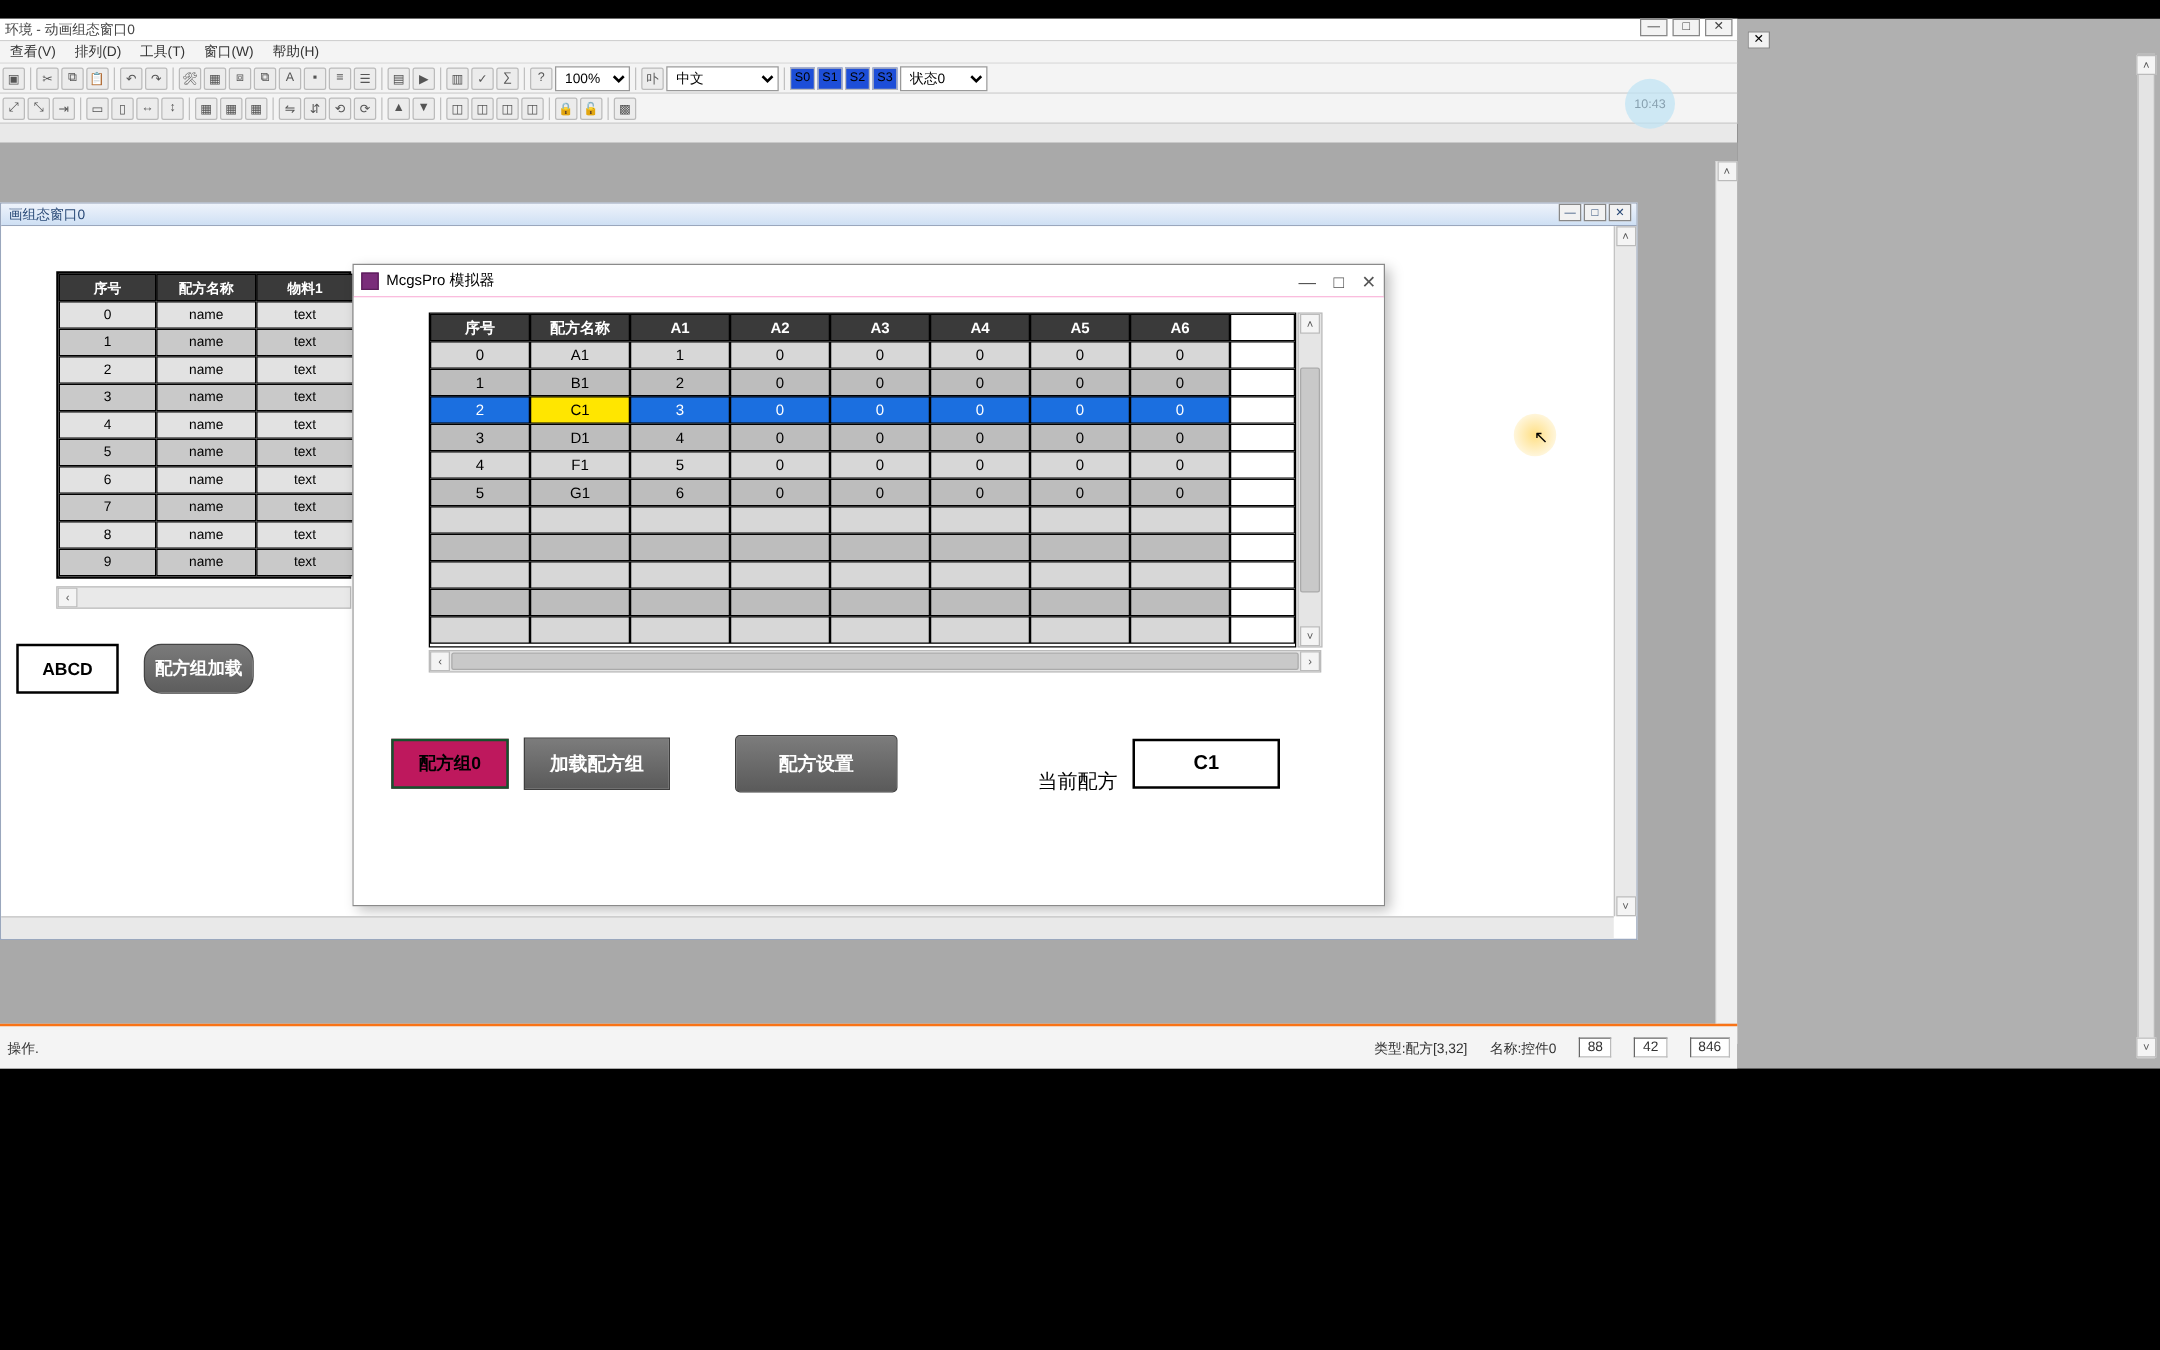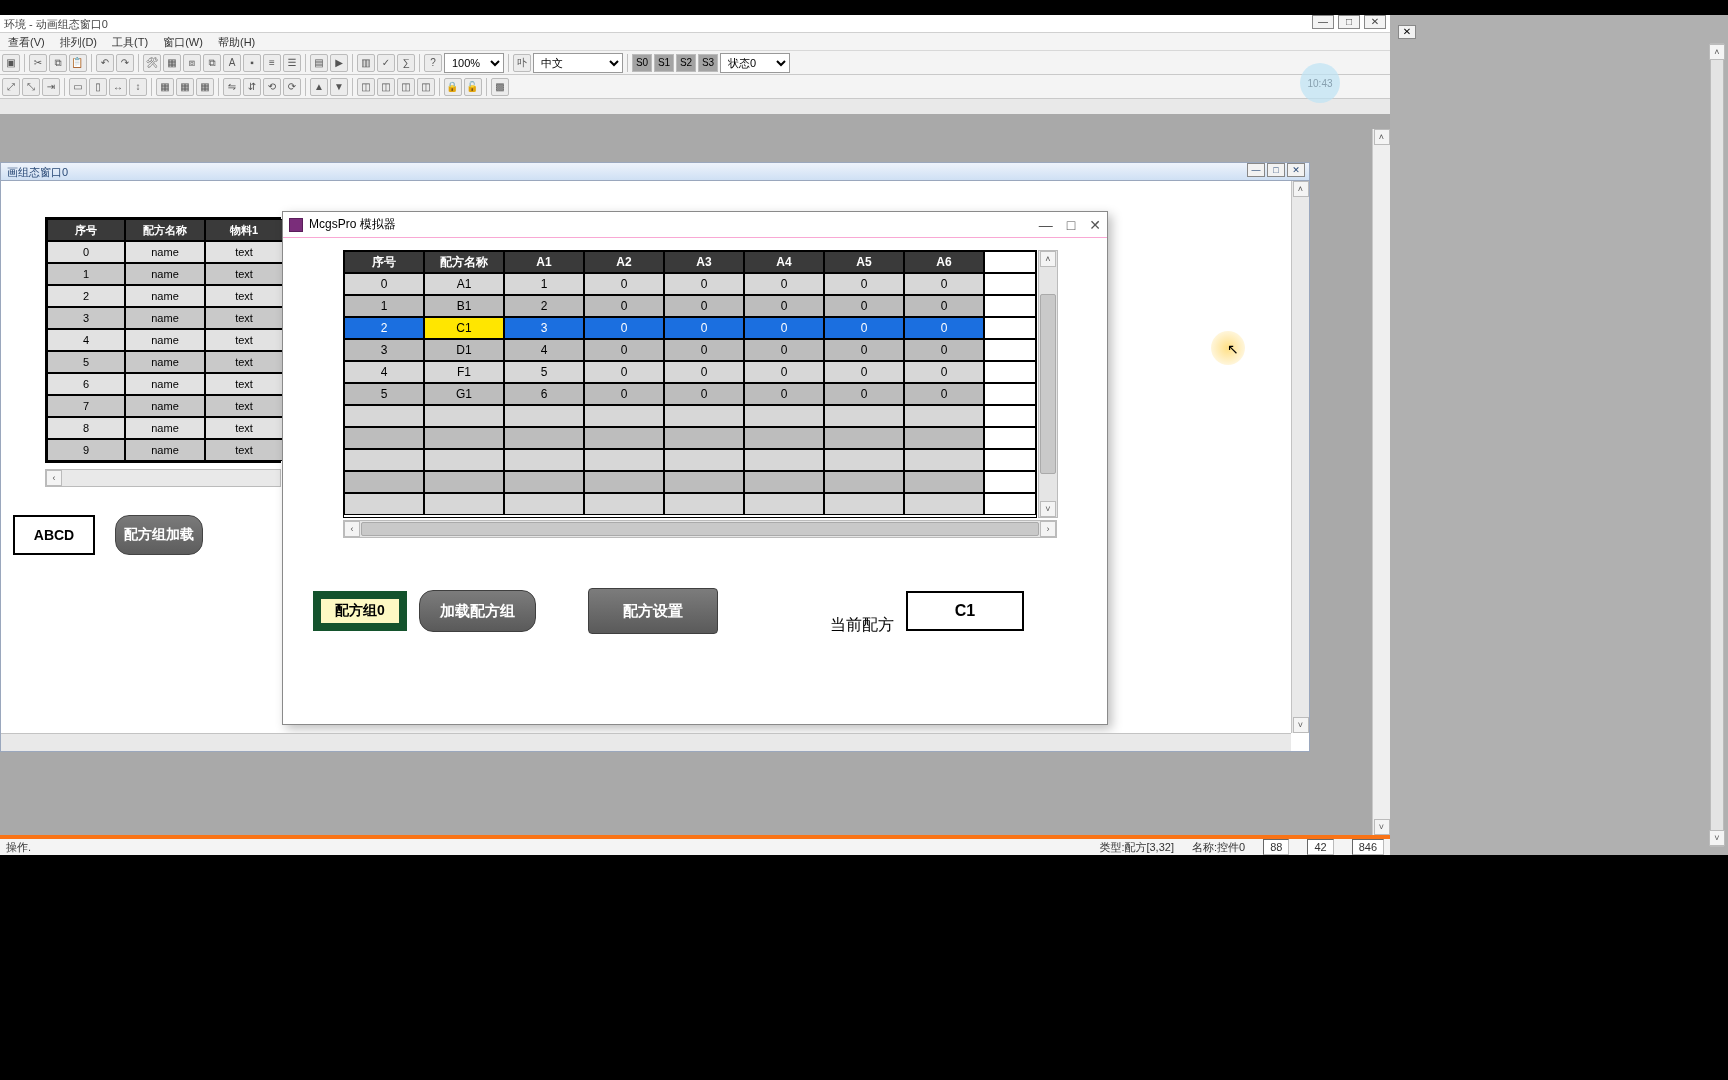--- a/index.html
+++ b/index.html
@@ -15,21 +15,21 @@
   .menubar { height:18px; background:#f4f4f4; font-size:11px; color:#333; padding-left:8px; line-height:18px; border-bottom:1px solid #d8d8d8;}
   .menubar span { margin-right:12px; cursor:default;}
   .toolbar { height:24px; background:#f4f4f4; border-bottom:1px solid #c9c9c9; display:flex; align-items:center; padding:0 2px; gap:2px;}
   .toolbar2 { height:24px; background:#f4f4f4; border-bottom:1px solid #c9c9c9; display:flex; align-items:center; padding:0 2px; gap:2px;}
   .tbtn { width:18px; height:18px; background:#ececec; border:1px solid #bbb; border-radius:2px; display:flex; align-items:center;justify-content:center; font-size:10px; color:#555;}
   .tsep { width:1px; height:18px; background:#c0c0c0; margin:0 2px;}
   .tsel { height:20px; border:1px solid #999; background:#fff; font-size:11px; padding:0 3px;}
   .tsel.wide{ width:60px;}
   .tsel.lang{ width:90px;}
   .tsel.state{ width:70px;}
-  .sbtn { width:20px; height:18px; background:#a3a3a3; border:1px solid #bbb; font-size:10px; display:flex;align-items:center;justify-content:center;}
+  .sbtn { width:20px; height:18px; background:#1d4ed8; border:1px solid #bbb; font-size:10px; display:flex;align-items:center;justify-content:center;}
 
   
   .client { position:absolute; top:99px; left:0; right:0; bottom:20px; background:#a9a9a9; }
 
   
   .childwin { position:absolute; left:0; top:48px; width:1310px; height:590px; background:#fff; border:1px solid #9aa7bd;}
   .childwin .cw-title { height:18px; background:linear-gradient(#eef3fb,#cfe0f4); border-bottom:1px solid #9aa7bd; font-size:11px; color:#2a4a77; padding-left:6px; line-height:18px; display:flex; justify-content:space-between; align-items:flex-start;}
   .cw-btns { display:flex; gap:2px; padding-right:4px;}
   .cw-btns .wb{ width:18px;height:14px;border:1px solid #888;background:#f2f2f2;font-size:9px;text-align:center;line-height:12px;}
   .childwin .cw-body { position:absolute; top:18px; left:0; right:18px; bottom:18px; background:#fff; overflow:hidden;}
@@ -82,36 +82,36 @@
   .simtbl .trow.empty.alt .td{ background:#bdbdbd;}
   .simtbl .trow.sel .td{ background:#1b6fe0; color:#fff;}
   .simtbl .trow.sel .td.hl{ background:#ffe600; color:#000;}
   .simtbl .trow.sel .c-pad{ background:#fff !important;}
   .sim-vscroll{ position:absolute; right:0; top:0; width:20px; height:268px; background:#e5e5e5; border:1px solid #bbb; display:flex;flex-direction:column;justify-content:space-between;align-items:center;}
   .sim-vscroll .thumb{ width:16px;height:180px;background:#c9c9c9;border:1px solid #aaa;border-radius:2px;}
   .sim-hscroll{ position:absolute; left:0; bottom:20px; width:714px; height:18px; background:#e5e5e5;border:1px solid #bbb;display:flex;justify-content:space-between;align-items:center;}
   .sim-hscroll .thumb{ height:14px;flex:1;background:#c9c9c9;margin:0 1px;border:1px solid #aaa;border-radius:2px;}
 
   .sim-ctrls{ position:absolute; left:30px; top:348px; display:flex; align-items:center; gap:12px;}
-  .sim-white{ width:94px;height:40px;border:8px solid #14532d;background:#fef9c3;font-size:14px;font-weight:bold;display:flex;align-items:center;justify-content:center;}
-  .sim-gray{ height:42px;background:linear-gradient(#7c7c7c,#5a5a5a);color:#fff;border:1px solid #3f3f3f;border-radius:14px;font-size:15px;font-weight:bold;display:flex;align-items:center;justify-content:center; padding:0 20px;}
+  .sim-white{ width:94px;height:40px;border:2px solid #14532d;background:#be185d;font-size:14px;font-weight:bold;display:flex;align-items:center;justify-content:center;}
+  .sim-gray{ height:42px;background:linear-gradient(#7c7c7c,#5a5a5a);color:#fff;border:1px solid #3f3f3f;border-radius:0;font-size:15px;font-weight:bold;display:flex;align-items:center;justify-content:center; padding:0 20px;}
   .sim-gray.big{ padding:0 34px; height:46px; border-radius:4px;}
   .sim-lbl{ font-size:16px; font-weight:normal; margin-left:100px;margin-top:29px;}
   .sim-val{ width:118px;height:40px;border:2px solid #000;background:#fff;font-size:16px;font-weight:bold;display:flex;align-items:center;justify-content:center;}
 
   
   .outer-vscroll{ position:absolute; right:0; top:15px; width:18px; bottom:0; background:#efefef; border-left:1px solid #c9c9c9; display:flex;flex-direction:column;justify-content:space-between;align-items:center;}
 
   
   .rightpane { position:absolute; top:15px; right:0; width:338px; bottom:225px; background:#b0b0b0;}
   .rp-close { position:absolute; top:10px; left:8px; width:18px;height:14px;border:1px solid #888;background:#f2f2f2;font-size:10px;text-align:center;line-height:12px;}
   .rp-scroll{ position:absolute; top:28px; right:4px; width:14px; bottom:8px; background:#e4e4e4; border:1px solid #bbb; display:flex;flex-direction:column;justify-content:space-between;align-items:center;}
 
   
-  .statusbar{ position:absolute; bottom:0; left:0; right:0; height:20px; background:#f4f4f4; border-top:4px solid #f97316; font-size:11px; color:#333; display:flex; align-items:center; padding:0 6px; justify-content:space-between;}
+  .statusbar{ position:absolute; bottom:0; left:0; right:0; height:36px; background:#f4f4f4; border-top:2px solid #f97316; font-size:11px; color:#333; display:flex; align-items:center; padding:0 6px; justify-content:space-between;}
   .statusbar .grp{ display:flex; gap:18px; align-items:center;}
   .sb-inset{ border:1px inset #bbb; padding:0 6px; height:16px; line-height:14px; background:#fff;}
 
   
   .titlecontrols { position:absolute; top:0; right:4px; display:flex; gap:4px;}
   .titlecontrols .tc{ width:22px;height:14px;border:1px solid #888;background:#f3f3f3;font-size:10px;text-align:center;line-height:12px;}
 
   
   .cursor-glow{ position:absolute; width:34px;height:34px;border-radius:50%; background:radial-gradient(rgba(255,220,120,.9),rgba(255,220,120,0)); }
   .cursor-arrow{ position:absolute; font-size:14px; color:#000; }

